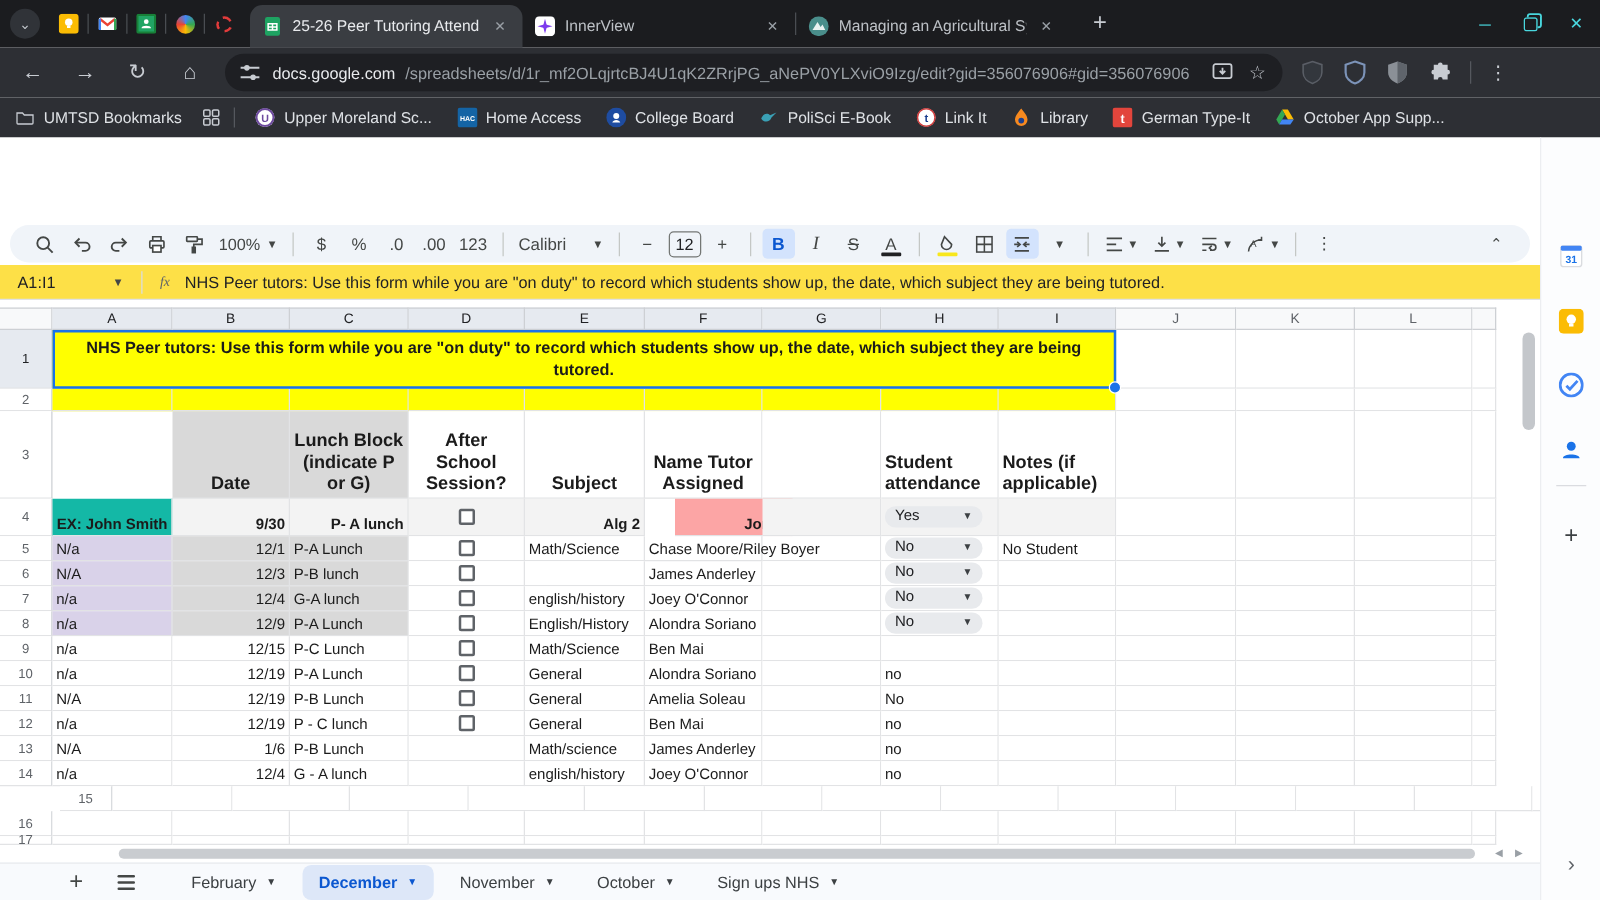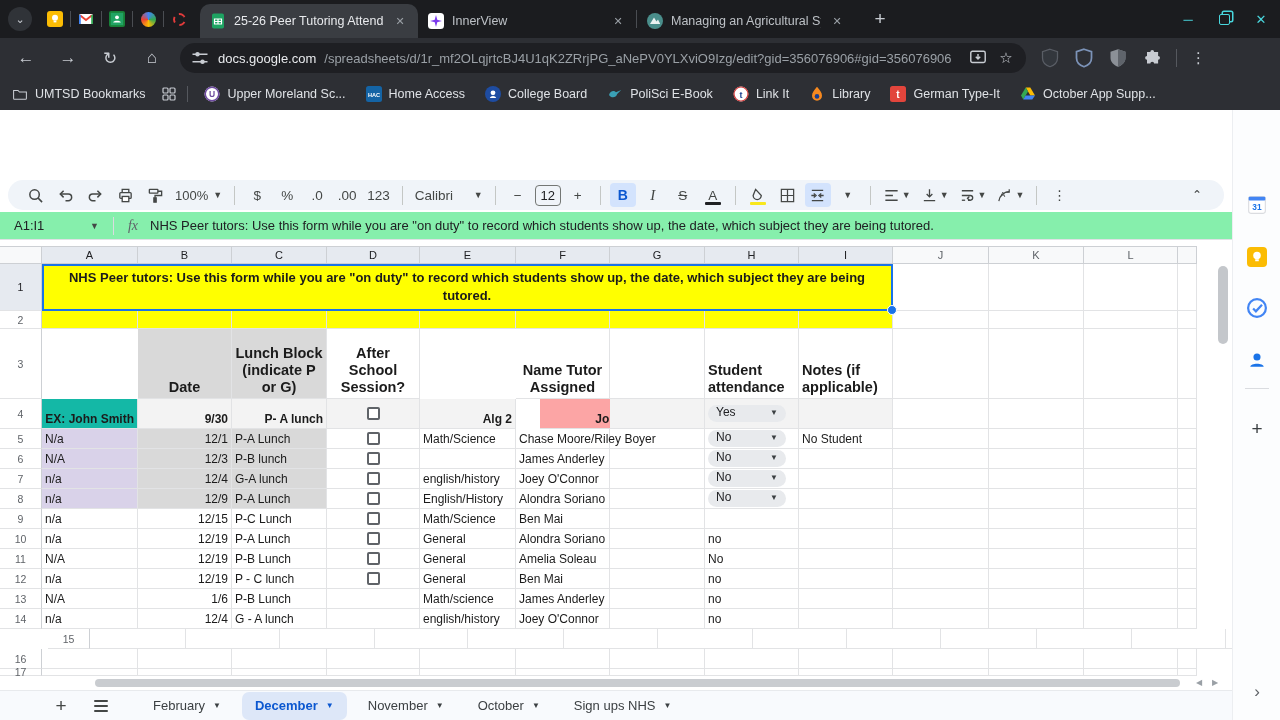--- a/index.html
+++ b/index.html
@@ -78,25 +78,25 @@
   .sizebox{width:26px;height:21px;border:1px solid #747775;border-radius:4px;display:flex;align-items:center;justify-content:center;font-size:13px;color:#202124;}
   .tb-b{font-weight:bold;font-size:14px;}
   .tb-i{font-style:italic;font-family:"Liberation Serif",serif;font-size:15px;}
   .tb-s{text-decoration:line-through;font-size:13.5px;}
   .underbar{position:absolute;left:5px;right:5px;bottom:2px;height:3px;background:#202124;border-radius:1px;}
   .underbar.yel{background:#f8e71c;}
   .tb-spacer{flex:1;}
   .tb-collapse{font-size:12px;color:#444746;}
 
   
-  #formularow{position:absolute;left:0;top:212px;width:1232px;height:28px;background:#86efac;border-bottom:1px solid #dfe1e5;display:flex;align-items:center;}
+  #formularow{position:absolute;left:0;top:212px;width:1232px;height:28px;background:#fde047;border-bottom:1px solid #dfe1e5;display:flex;align-items:center;}
   #namebox{width:76px;margin-left:14px;font-size:13px;color:#202124;}
   #fbcaret{font-size:9px;color:#444746;margin-right:14px;}
   #fbsep{width:1px;height:18px;background:#dadce0;}
-  #fx{font-style:italic;font-family:"Liberation Serif",serif;color:#5f6368;font-size:14px;margin:0 12px 0 14px;}
+  #fx{font-style:italic;font-family:"Liberation Serif",serif;color:#5f6368;font-size:11px;margin:0 12px 0 14px;}
   #fbvalue{font-size:13px;color:#202124;white-space:nowrap;overflow:hidden;flex:1;}
 
   
   #gridwrap{position:absolute;left:0;top:240px;width:1232px;height:436px;background:#fff;}
   #colheaders{position:absolute;left:0;top:6px;width:1232px;height:18px;}
   .corner{position:absolute;left:0;top:0;width:42px;height:18px;background:#f8f9fa;border:1px solid #cdd0d4;border-left:none;}
   .colhdr{position:absolute;top:0;height:18px;background:#f8f9fa;border-top:1px solid #cdd0d4;border-bottom:1px solid #cdd0d4;border-right:1px solid #cdd0d4;color:#5f6368;font-size:11px;display:flex;align-items:center;justify-content:center;}
   .colhdr.sel{background:#e6eaf0;color:#202124;}
   #gridrows{position:absolute;left:0;top:24px;width:1232px;height:412px;overflow:hidden;}
   .grow{position:absolute;left:0;width:1232px;}
@@ -639,20 +639,23 @@
         <div class="grow" style="top: 65px; height: 70px;">
           <div class="rownum">3</div>
           <div class="cell b fs15 al-c" style="left: 138px; width: 94px; background: rgb(217, 217, 217);">
             <span>Date</span>
           </div>
           <div class="cell b fs15 al-c wrap" style="left: 232px; width: 95px; background: rgb(217, 217, 217);">
             <span>Lunch Block (indicate P or G)</span>
           </div>
           <div class="cell b fs15 al-c wrap" style="left: 327px; width: 93px;">
             <span>After School Session?</span>
+          </div>
+          <div class="cell b fs15 al-c" style="left: 420px; width: 96px;">
+            <span>Subject</span>
           </div>
           <div class="cell b fs15 al-c wrap" style="left: 516px; width: 94px;">
             <span>Name Tutor Assigned</span>
           </div>
           <div class="cell" style="left: 610px; width: 95px;"></div>
           <div class="cell b fs15 wrap brk" style="left: 705px; width: 94px;">
             <span>Student attendance</span>
           </div>
           <div class="cell b fs15 wrap brk" style="left: 799px; width: 94px;">
             <span>Notes (if applicable)</span>

